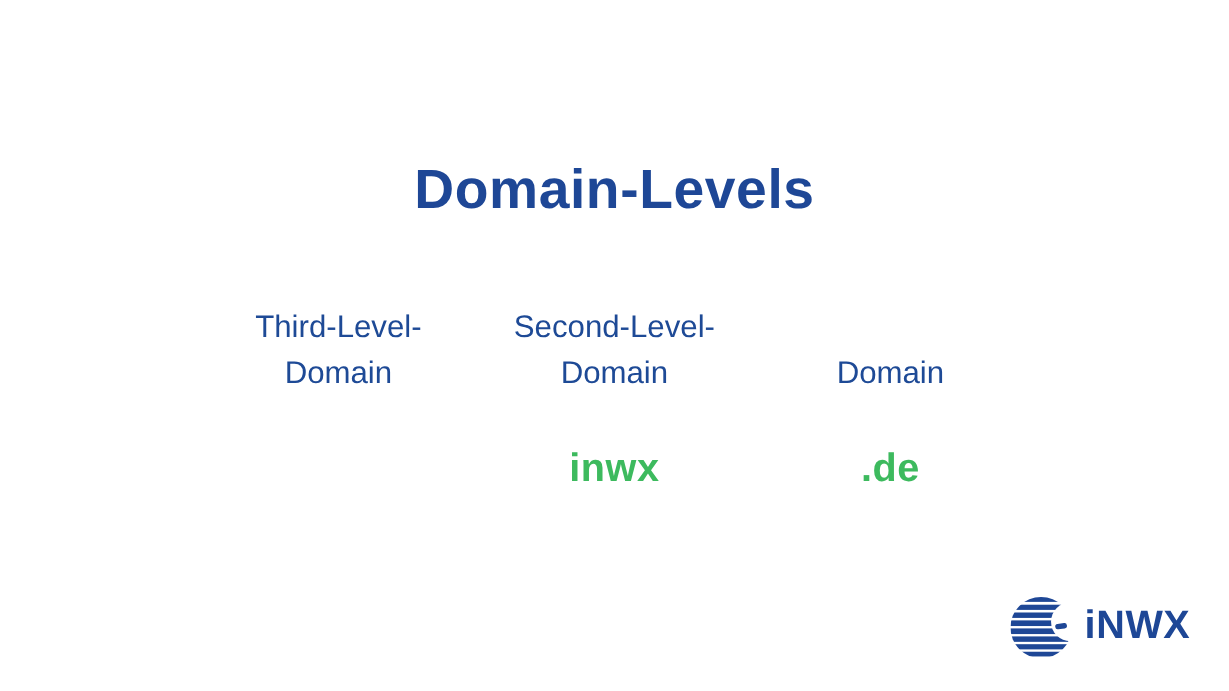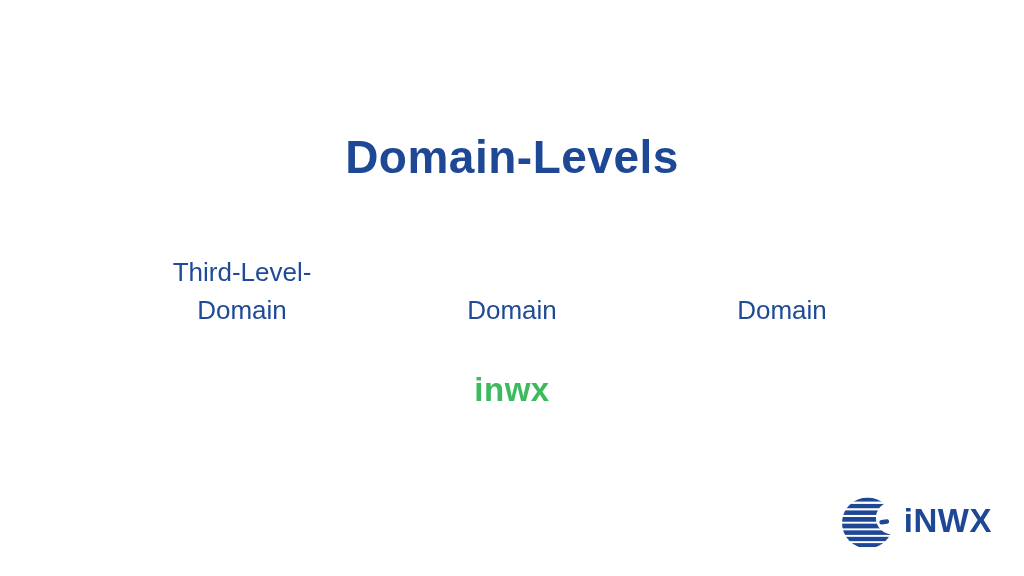--- a/index.html
+++ b/index.html
@@ -21,21 +21,20 @@
     text-align: center;
     font-size: 46px;
     line-height: 1.2;
     font-weight: 800;
     letter-spacing: 0.5px;
     color: #1e4796;
   }
   .columns {
     display: flex;
     justify-content: center;
-    gap: 40px;
     margin-top: 68px;
   }
   .col {
     width: 230px;
     text-align: center;
   }
   .label {
     font-size: 26px;
     line-height: 38px;
     font-weight: 500;
@@ -79,31 +78,32 @@
 
     <div class="col">
       <div class="label">
         <span>Third-Level-</span><br>
         <span>Domain</span>
       </div>
     </div>
 
     <div class="col">
       <div class="label">
-        <br>
+        <span>Second-Level-</span><br>
         <span>Domain</span>
       </div>
       <div class="value">inwx</div>
     </div>
 
     <div class="col">
       <div class="label">
         <br>
         <span>Domain</span>
       </div>
+      <div class="value">.de</div>
     </div>
 
   </div>
 
   <div class="logo">
     <svg class="globe" width="55" height="58" viewBox="0 0 56 58" xmlns="http://www.w3.org/2000/svg">
       <defs>
         <clipPath id="globeClip">
           <circle cx="26" cy="30" r="26"></circle>
         </clipPath>

